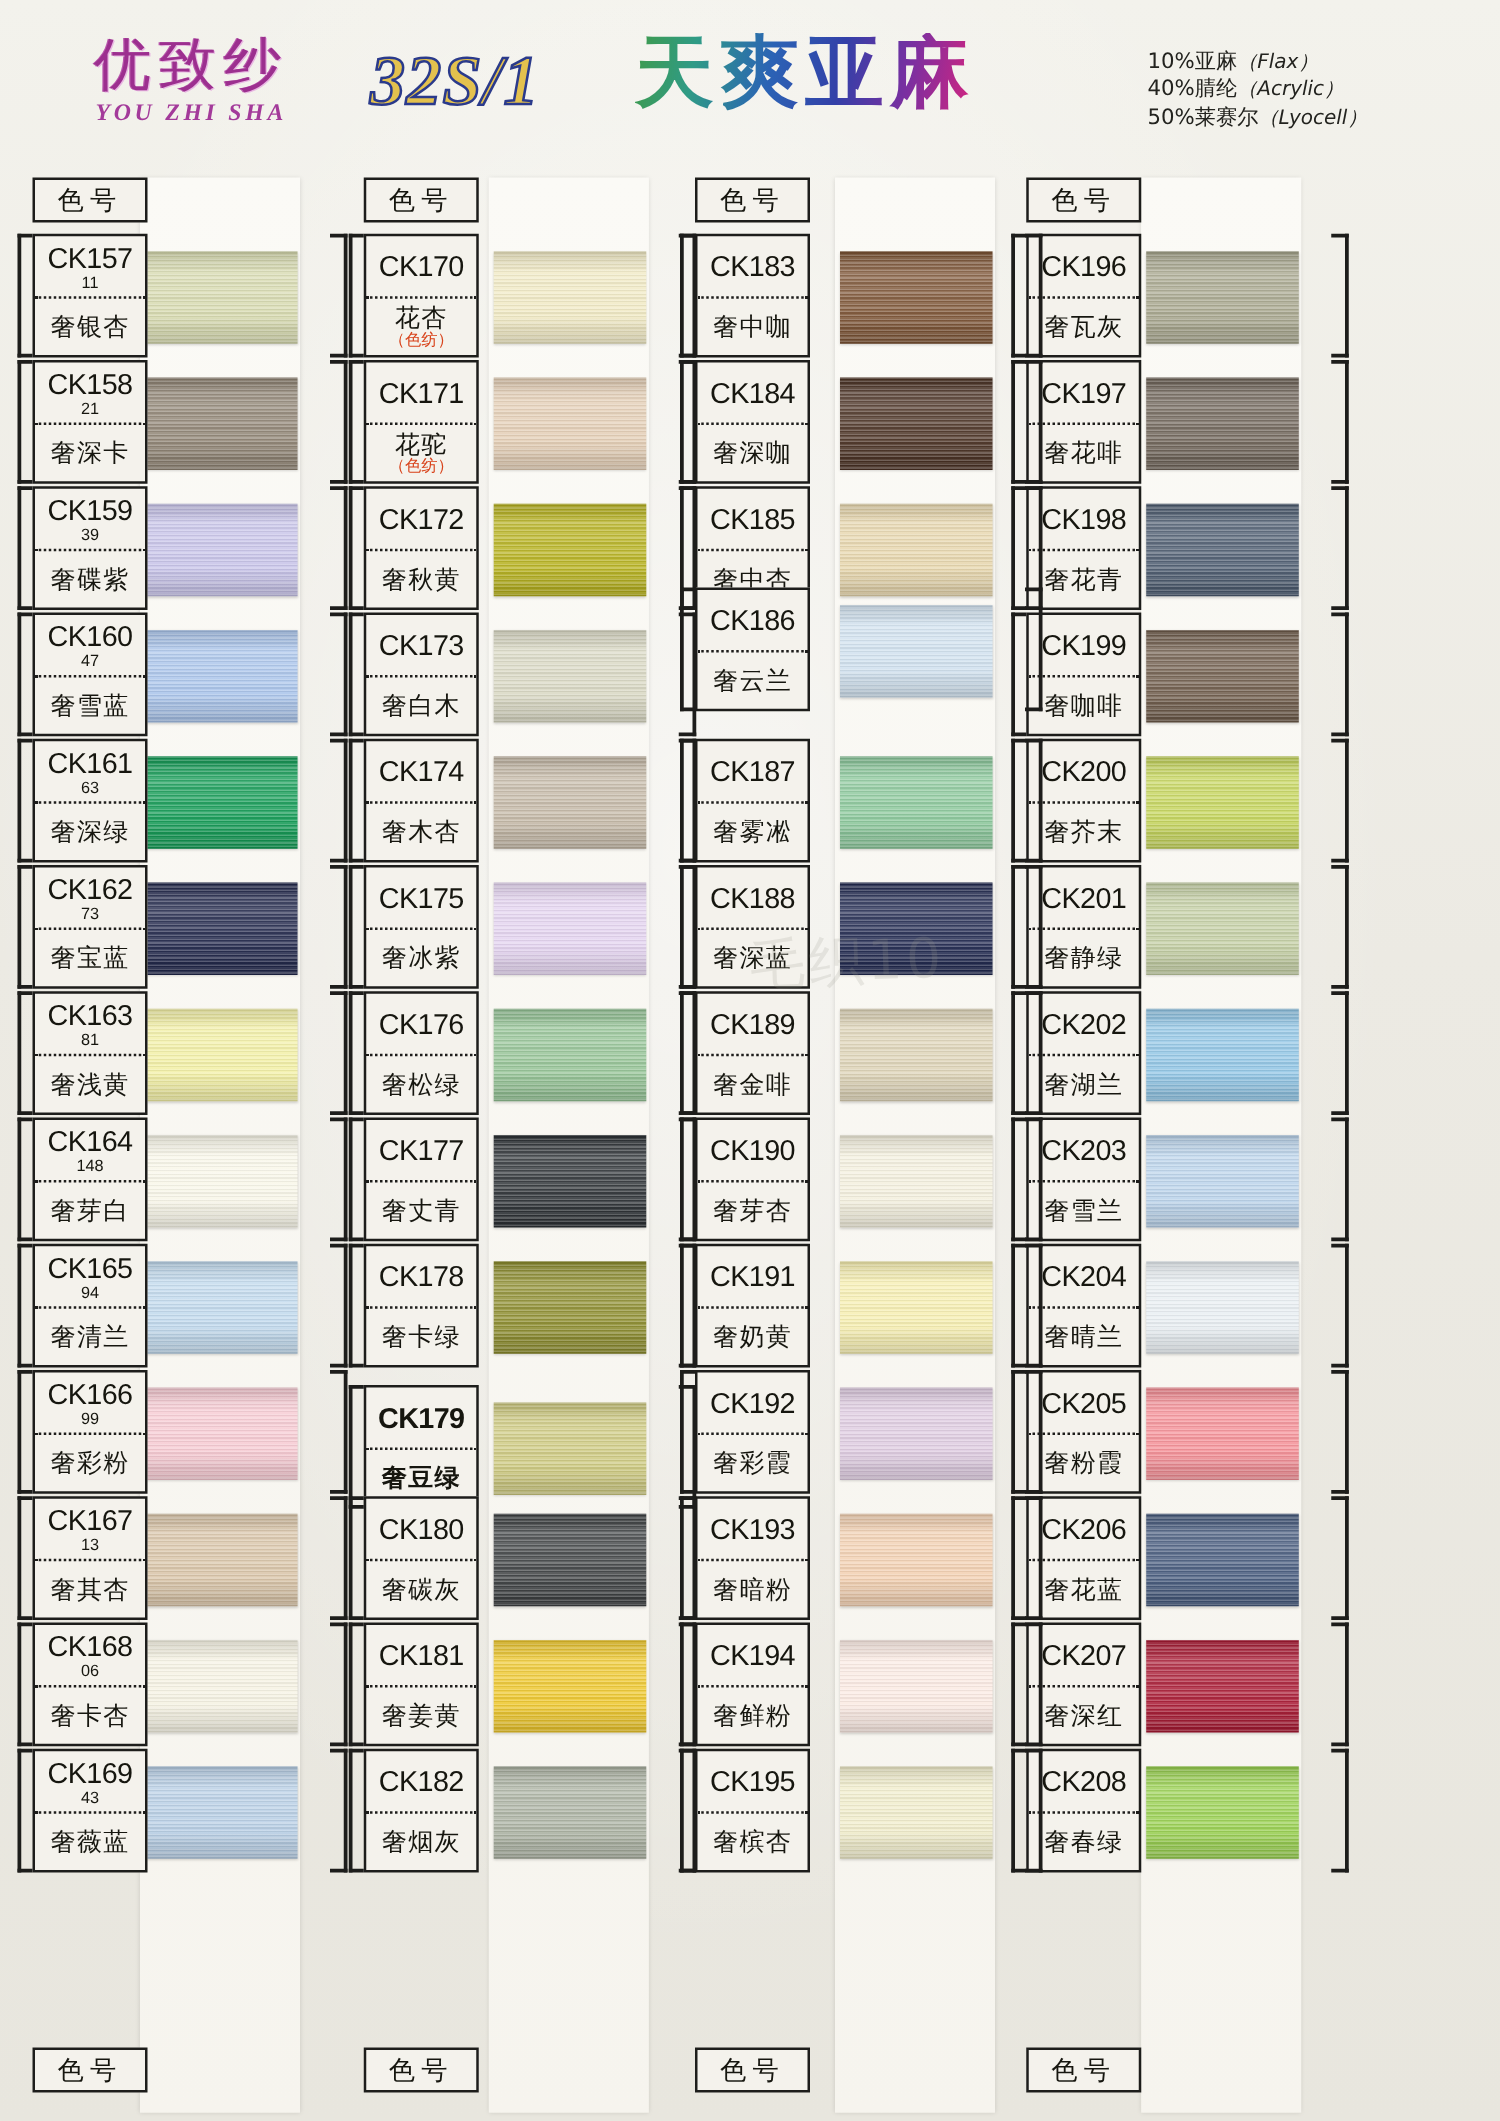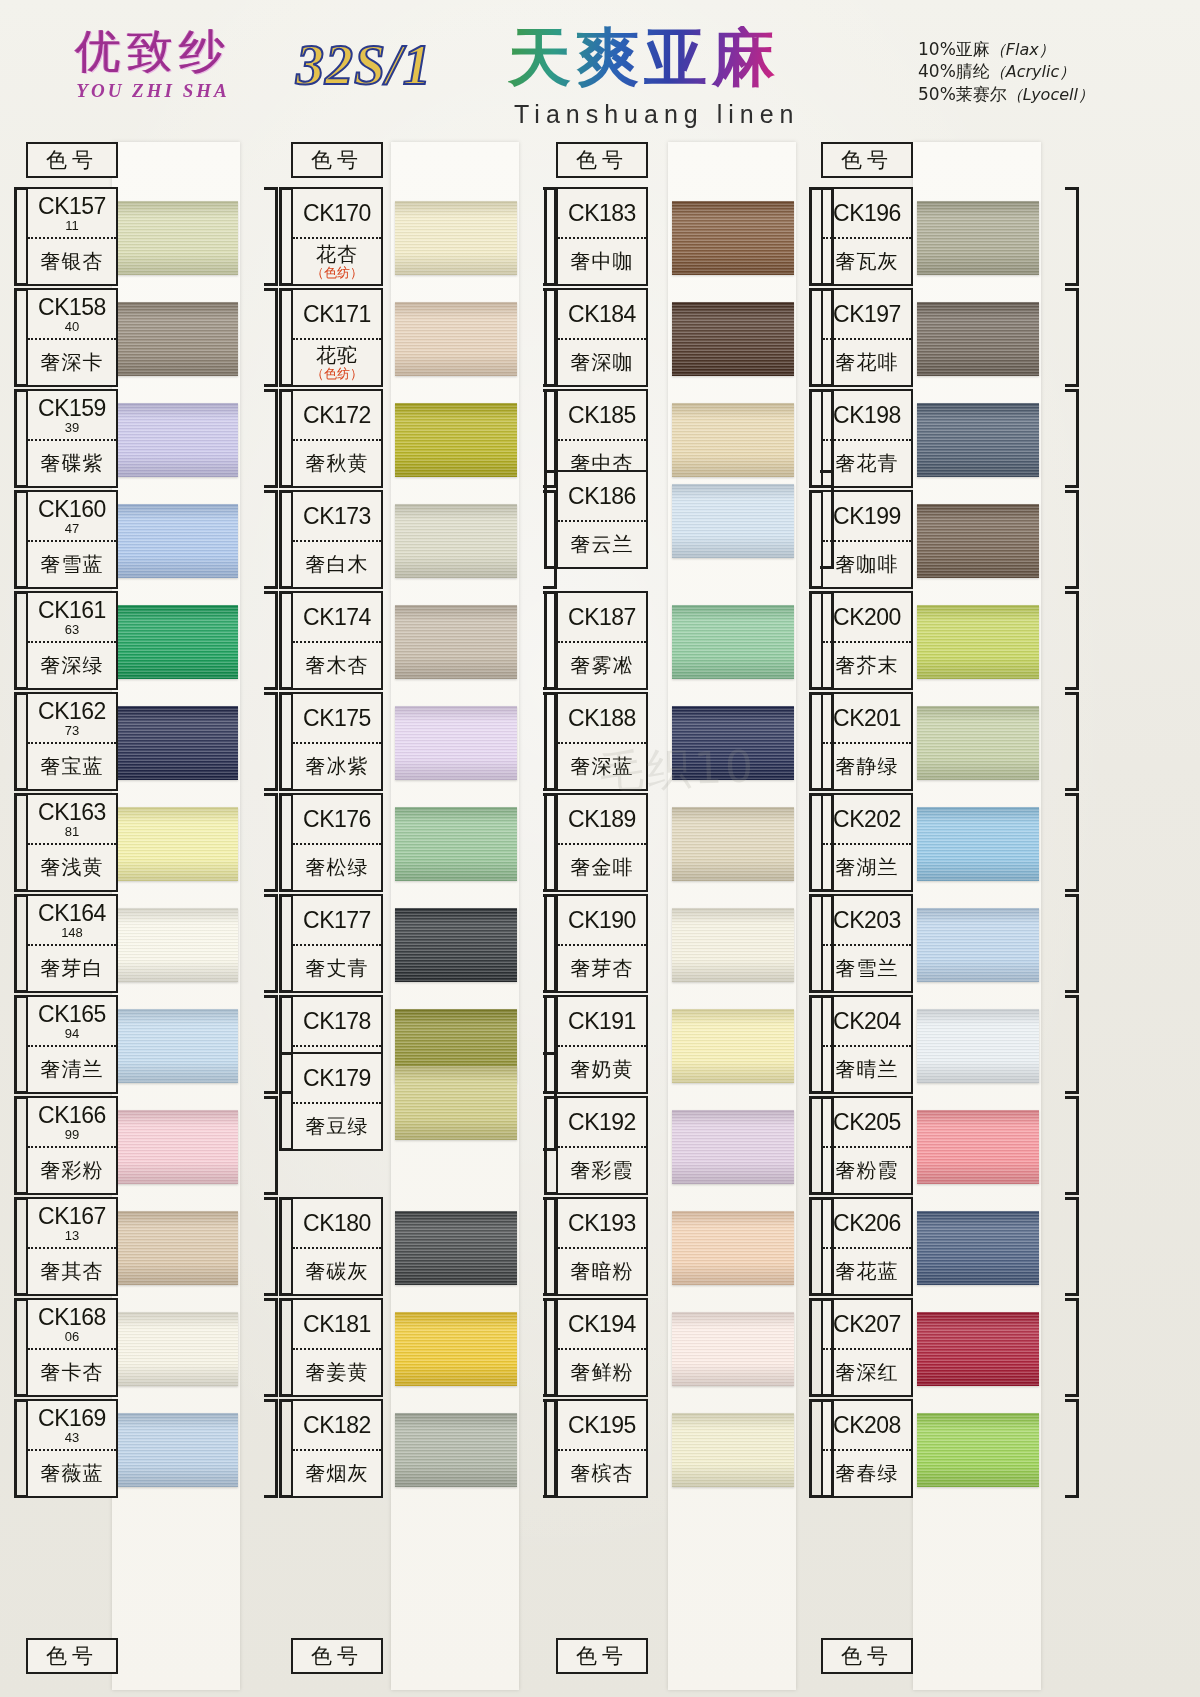--- a/index.html
+++ b/index.html
@@ -174,21 +174,20 @@
 
 <div id="sheet"></div>
 
 <div id="header">
   <div class="brand">
     <div class="brand-cn">优致纱</div>
     <div class="brand-en">YOU ZHI SHA</div>
   </div>
   <div class="spec">32S/1</div>
   <div class="title-cn">天爽亚麻</div>
-  <div class="title-en">Tianshuang linen</div>
   <div class="comp">
       <div><span>10%亚麻</span><span class="en">（Flax）</span></div>
       <div><span>40%腈纶</span><span class="en">（Acrylic）</span></div>
       <div><span>50%莱赛尔</span><span class="en">（Lyocell）</span></div>
     </div>
 </div>
 
 <div id="grid">
     <div class="col col0">
       <div class="cardstock" style="left: 100px;"></div>
@@ -228,21 +227,21 @@
           <i class="b"></i>
         </div>
         <div class="bracket bk-r" style="left: 252px;">
           <i class="v"></i>
           <i class="t"></i>
           <i class="b"></i>
         </div>
         <div class="label">
           <div class="code">
             <div class="ck">CK158</div>
-            <div class="num">40</div>
+            <div class="num">21</div>
           </div>
           <div class="nm">
             <div class="cn">奢深卡</div>
           </div>
         </div>
       </div>
       <div class="row" style="top: 249px;">
         <div class="swatch" style="left: 104px; background: rgb(198, 194, 232);"></div>
         <div class="bracket bk-l">
           <i class="v"></i>
@@ -677,21 +676,21 @@
         </div>
         <div class="label nonum">
           <div class="code">
             <div class="ck">CK178</div>
           </div>
           <div class="nm">
             <div class="cn">奢卡绿</div>
           </div>
         </div>
       </div>
-      <div class="row" style="top: 912px;">
+      <div class="row" style="top: 968px; font-weight: bold;">
         <div class="swatch" style="left: 118px; background: rgb(204, 200, 126);"></div>
         <div class="bracket bk-l">
           <i class="v"></i>
           <i class="t"></i>
           <i class="b"></i>
         </div>
         <div class="bracket bk-r" style="left: 266px;">
           <i class="v"></i>
           <i class="t"></i>
           <i class="b"></i>

